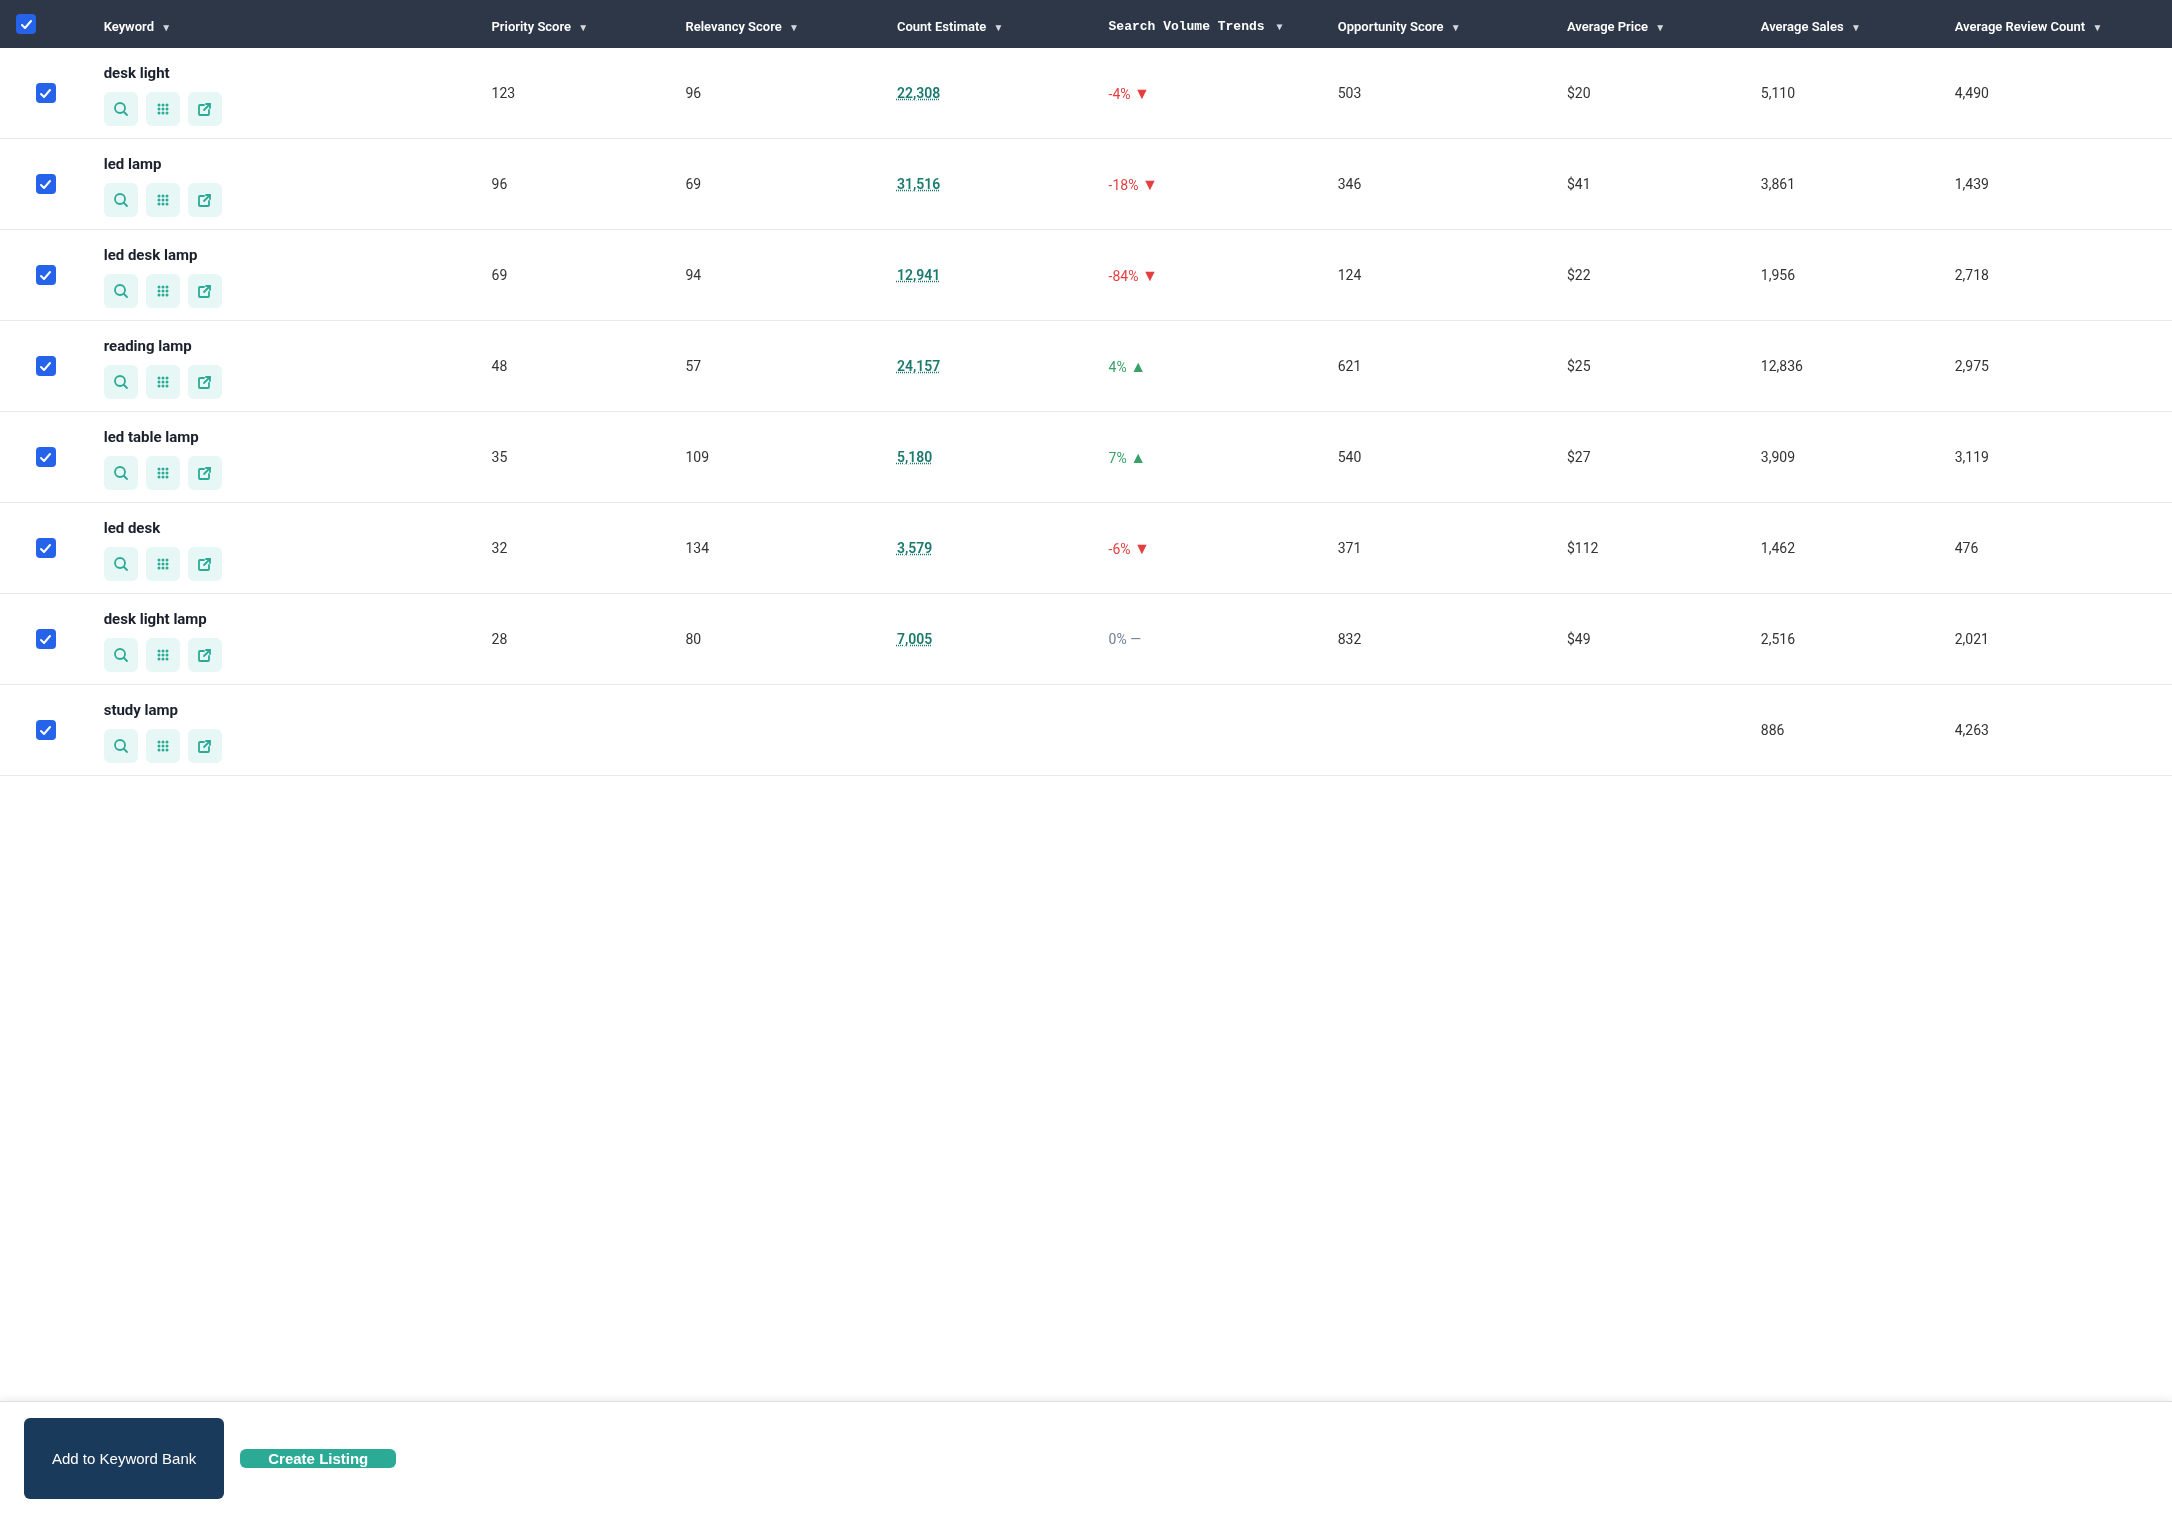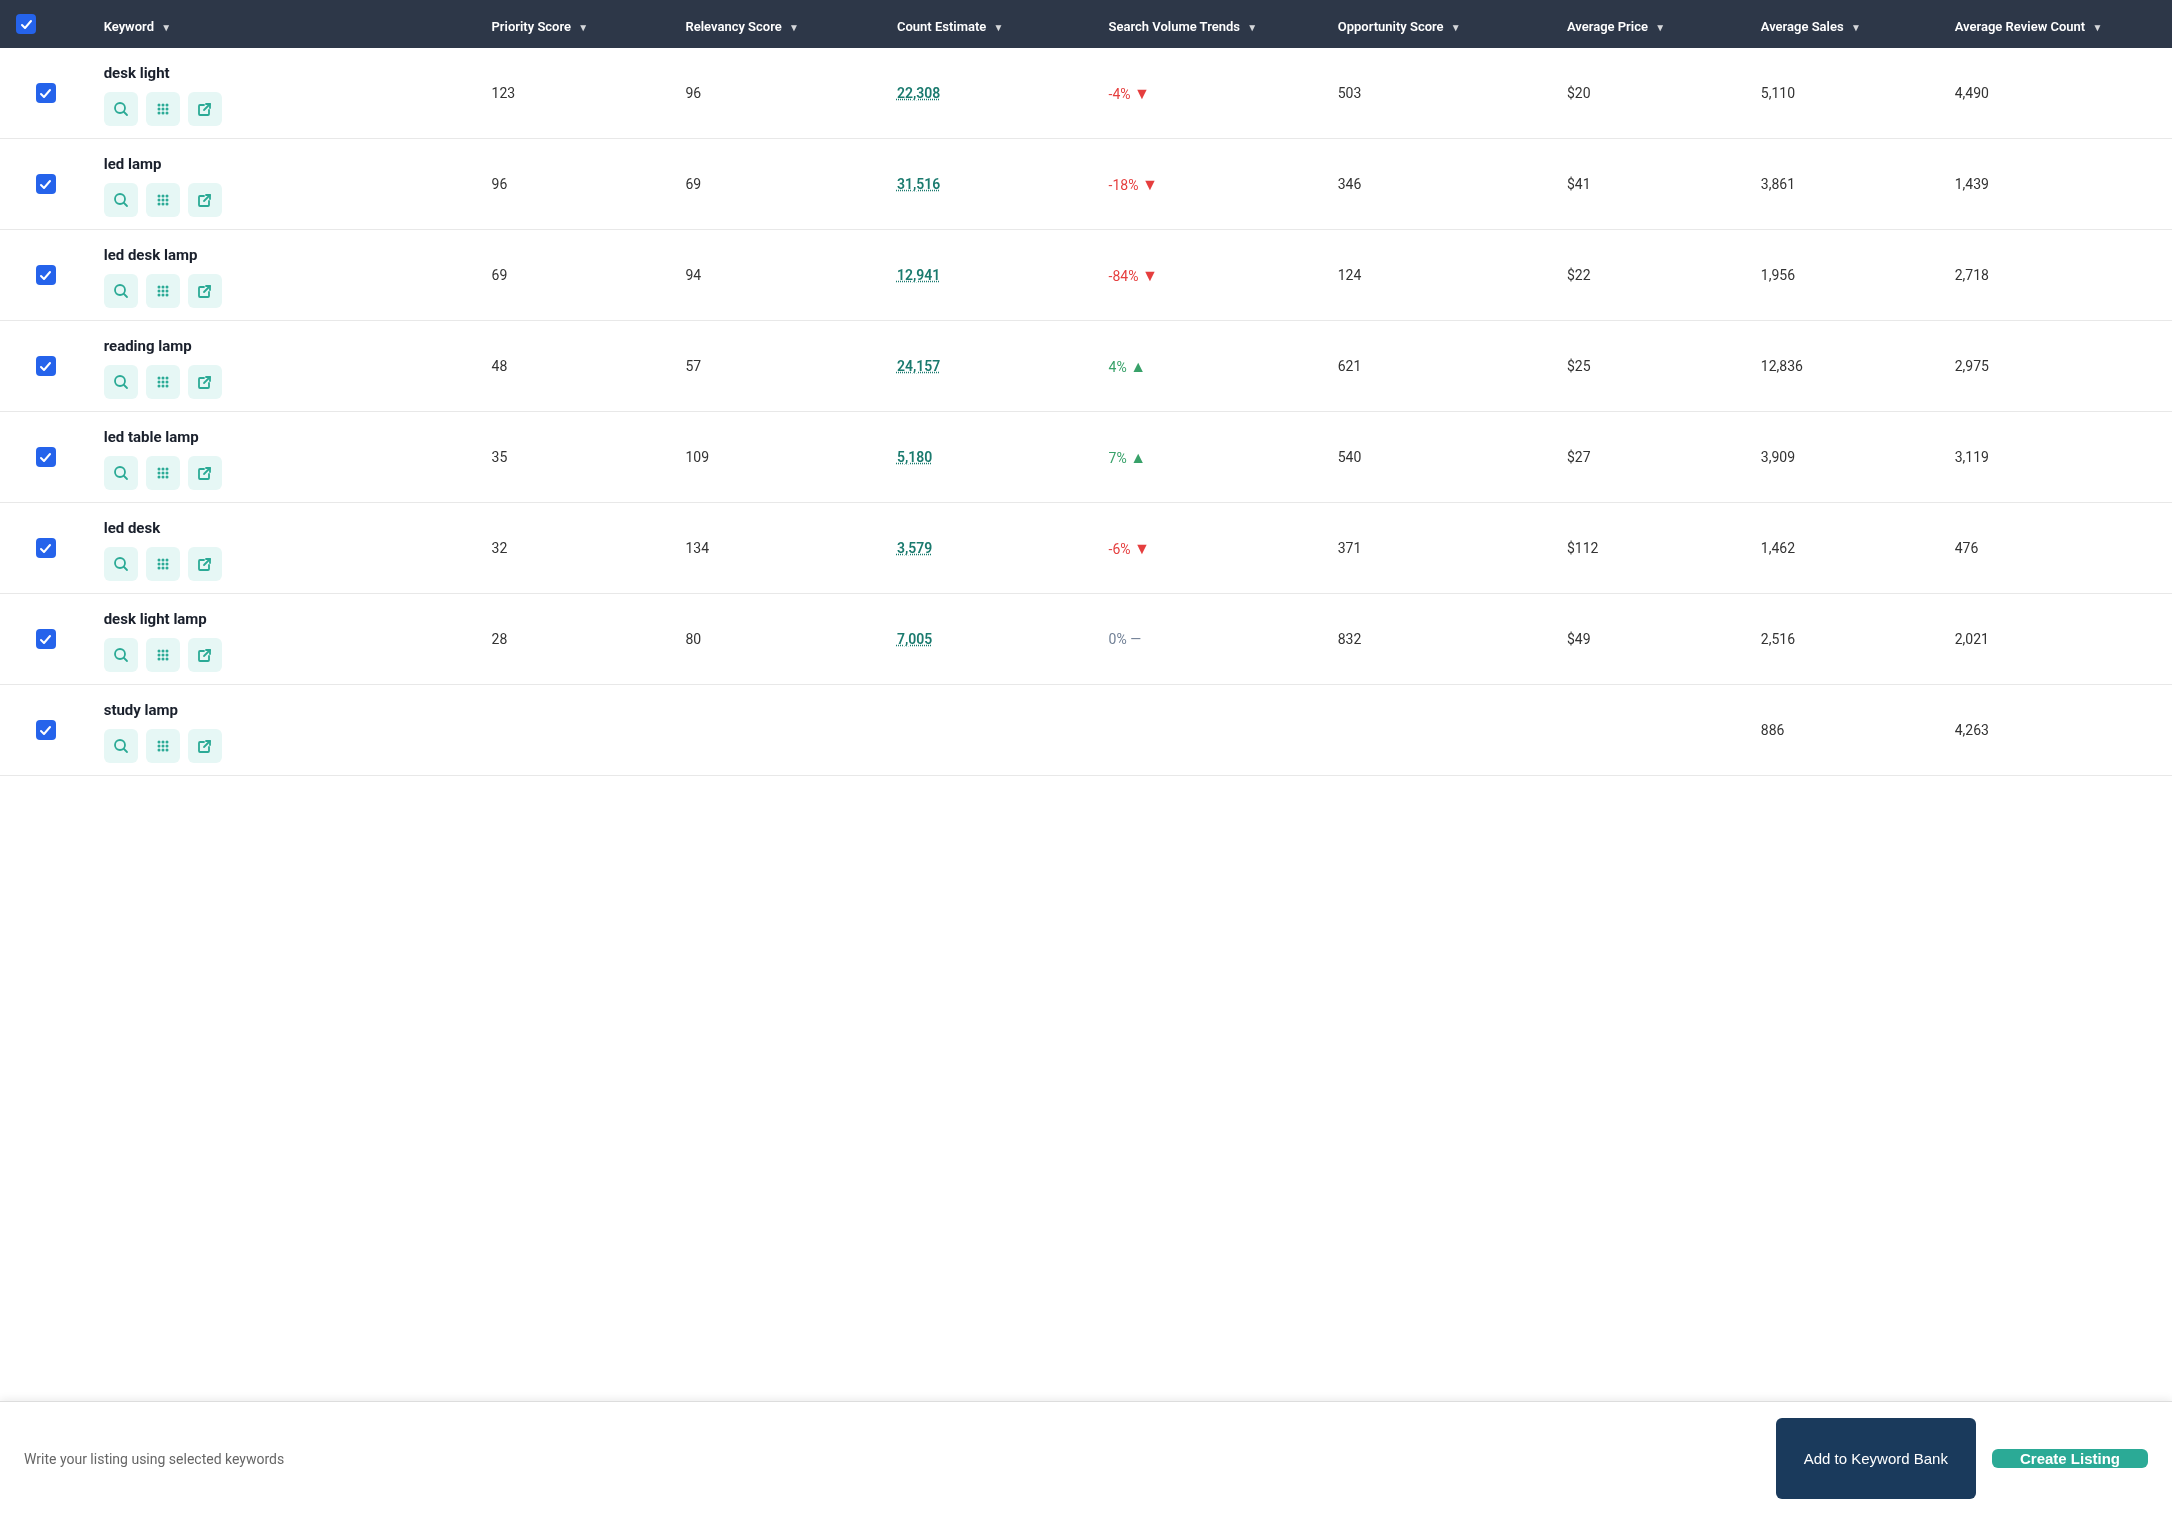--- a/index.html
+++ b/index.html
@@ -41,21 +41,21 @@
       margin-left: 4px;
       font-size: 10px;
       opacity: 0.8;
     }
 
     th.col-checkbox { width: 52px; }
     th.col-keyword { width: 220px; }
     th.col-priority { width: 110px; }
     th.col-relevancy { width: 120px; }
     th.col-volume { width: 120px; }
-    th.col-search-trend { width: 130px; }
+    th.col-search-trend { width: 130px; font-family: Liberation Mono, monospace; }
     th.col-opportunity { width: 130px; }
     th.col-avg-price { width: 110px; }
     th.col-avg-sales { width: 110px; }
     th.col-avg-review { width: 130px; }
 
     tbody tr {
       border-bottom: 1px solid #e8e8e8;
       background: #fff;
     }
 
@@ -611,16 +611,15 @@
           <td></td>
           <td></td>
           <td>886</td>
           <td>4,263</td>
         </tr>
       </tbody>
   </table>
 </div>
 
 <div class="bottom-bar">
-  <span class="bottom-bar-text">Write your listing using selected keywords</span>
   <button class="btn-keyword-bank">Add to Keyword Bank</button>
   <button class="btn-create-listing">Create Listing</button>
 </div>
 
 </body></html>

